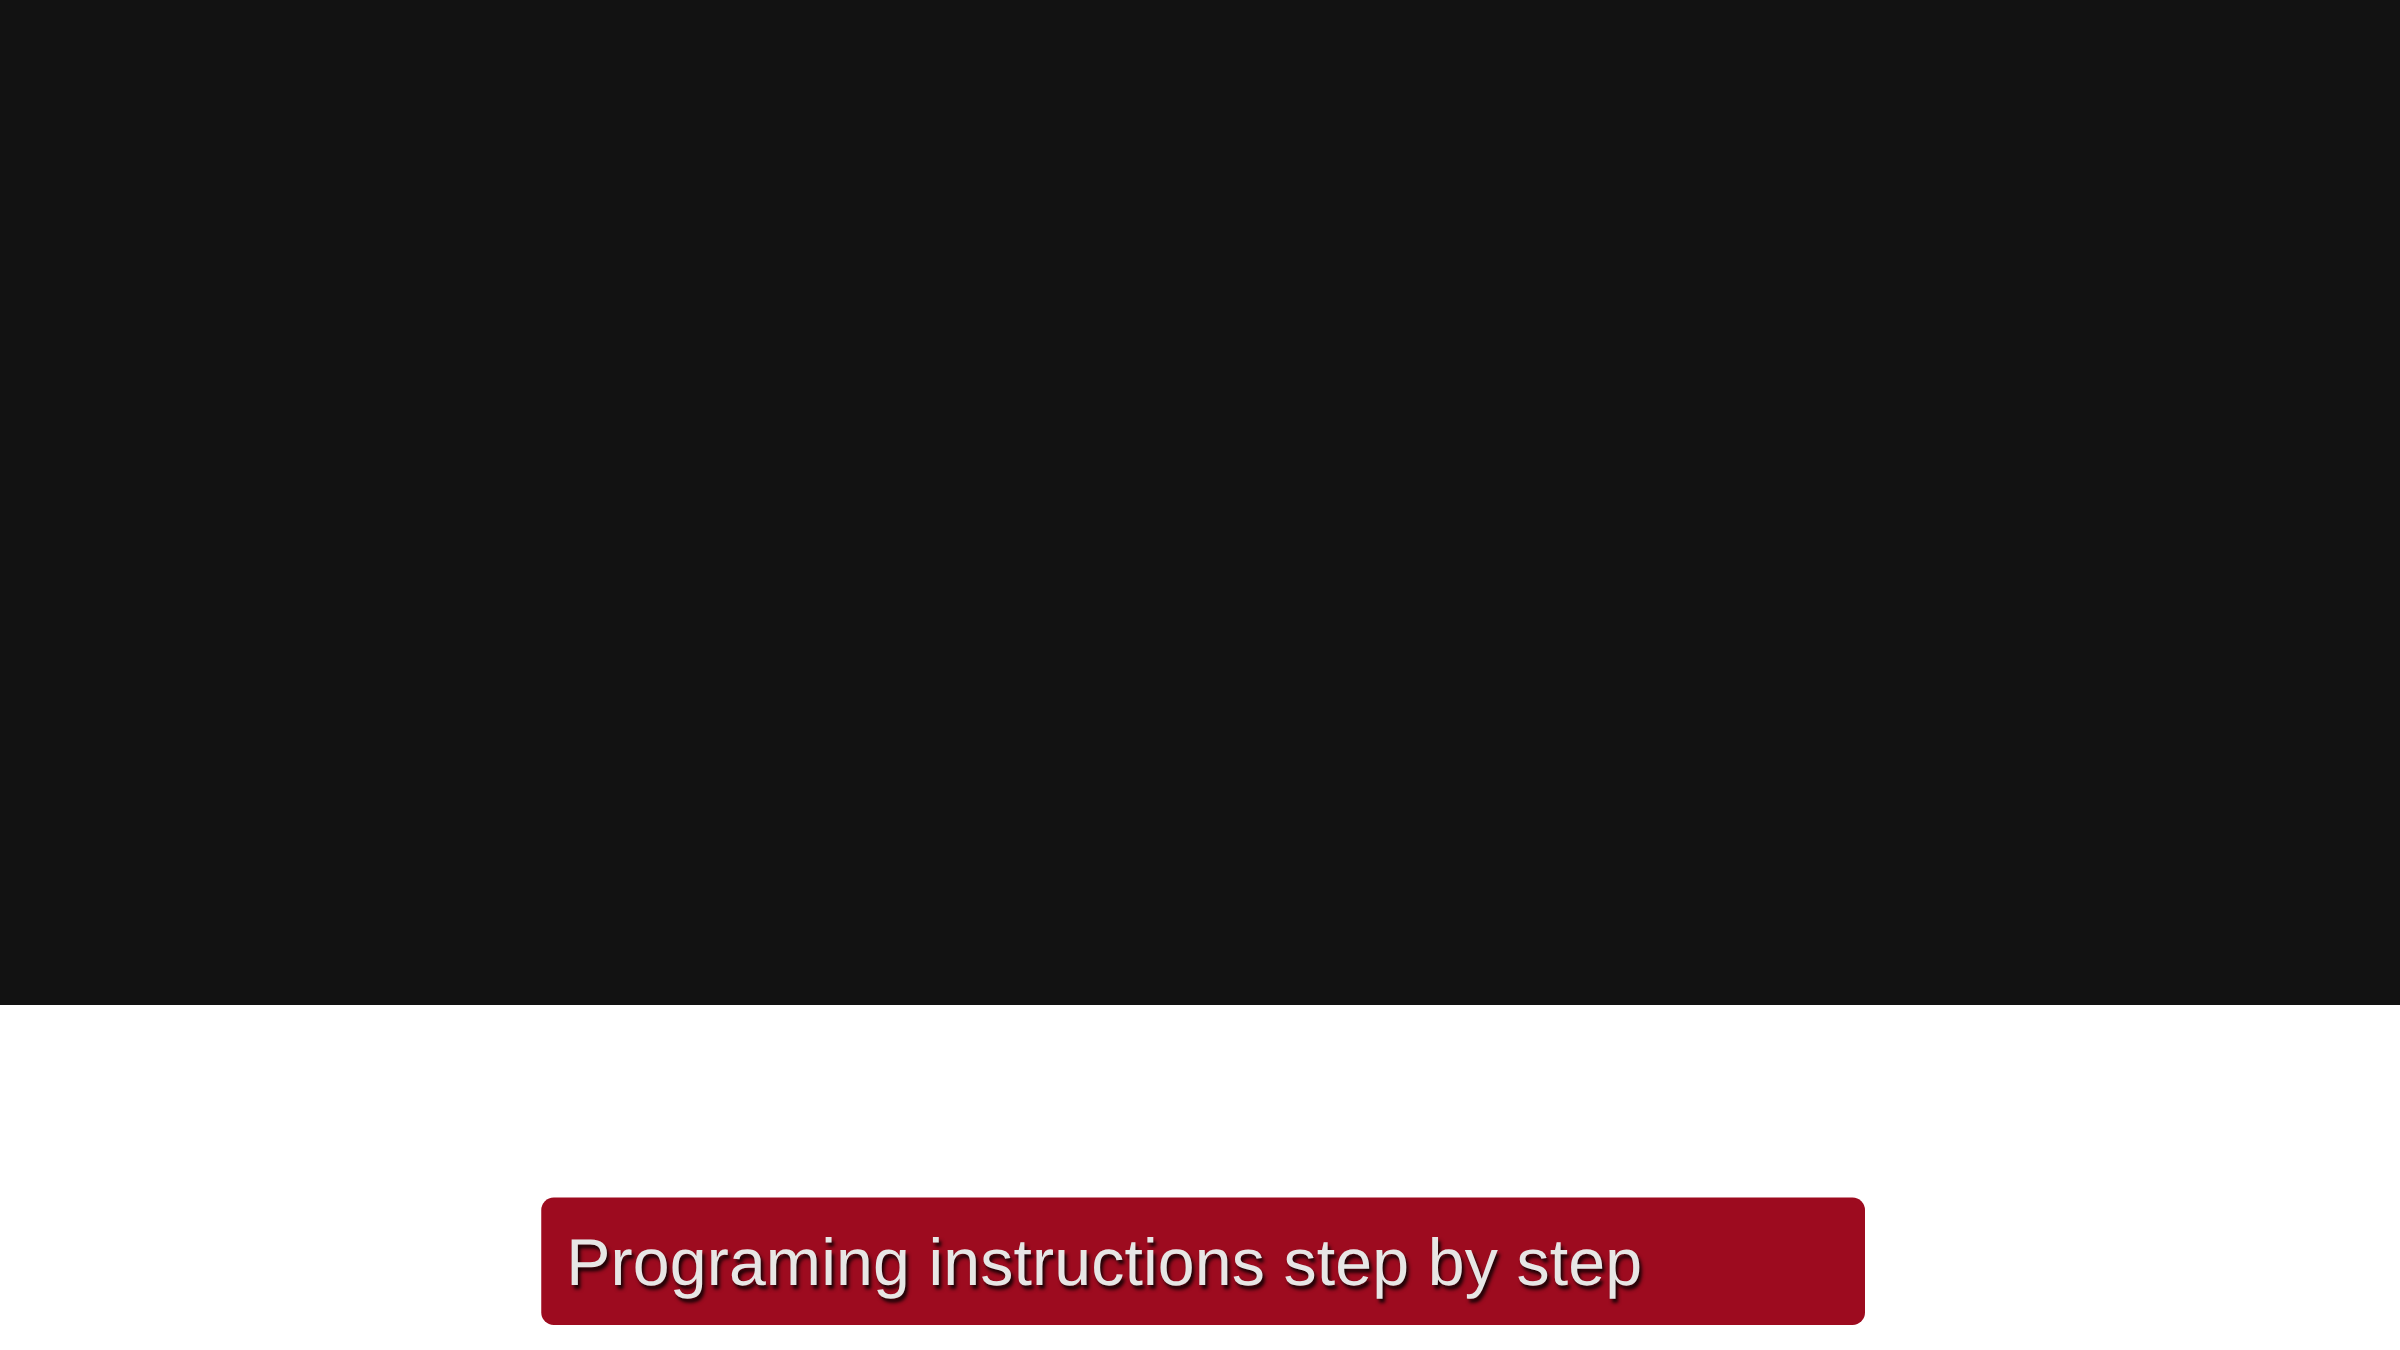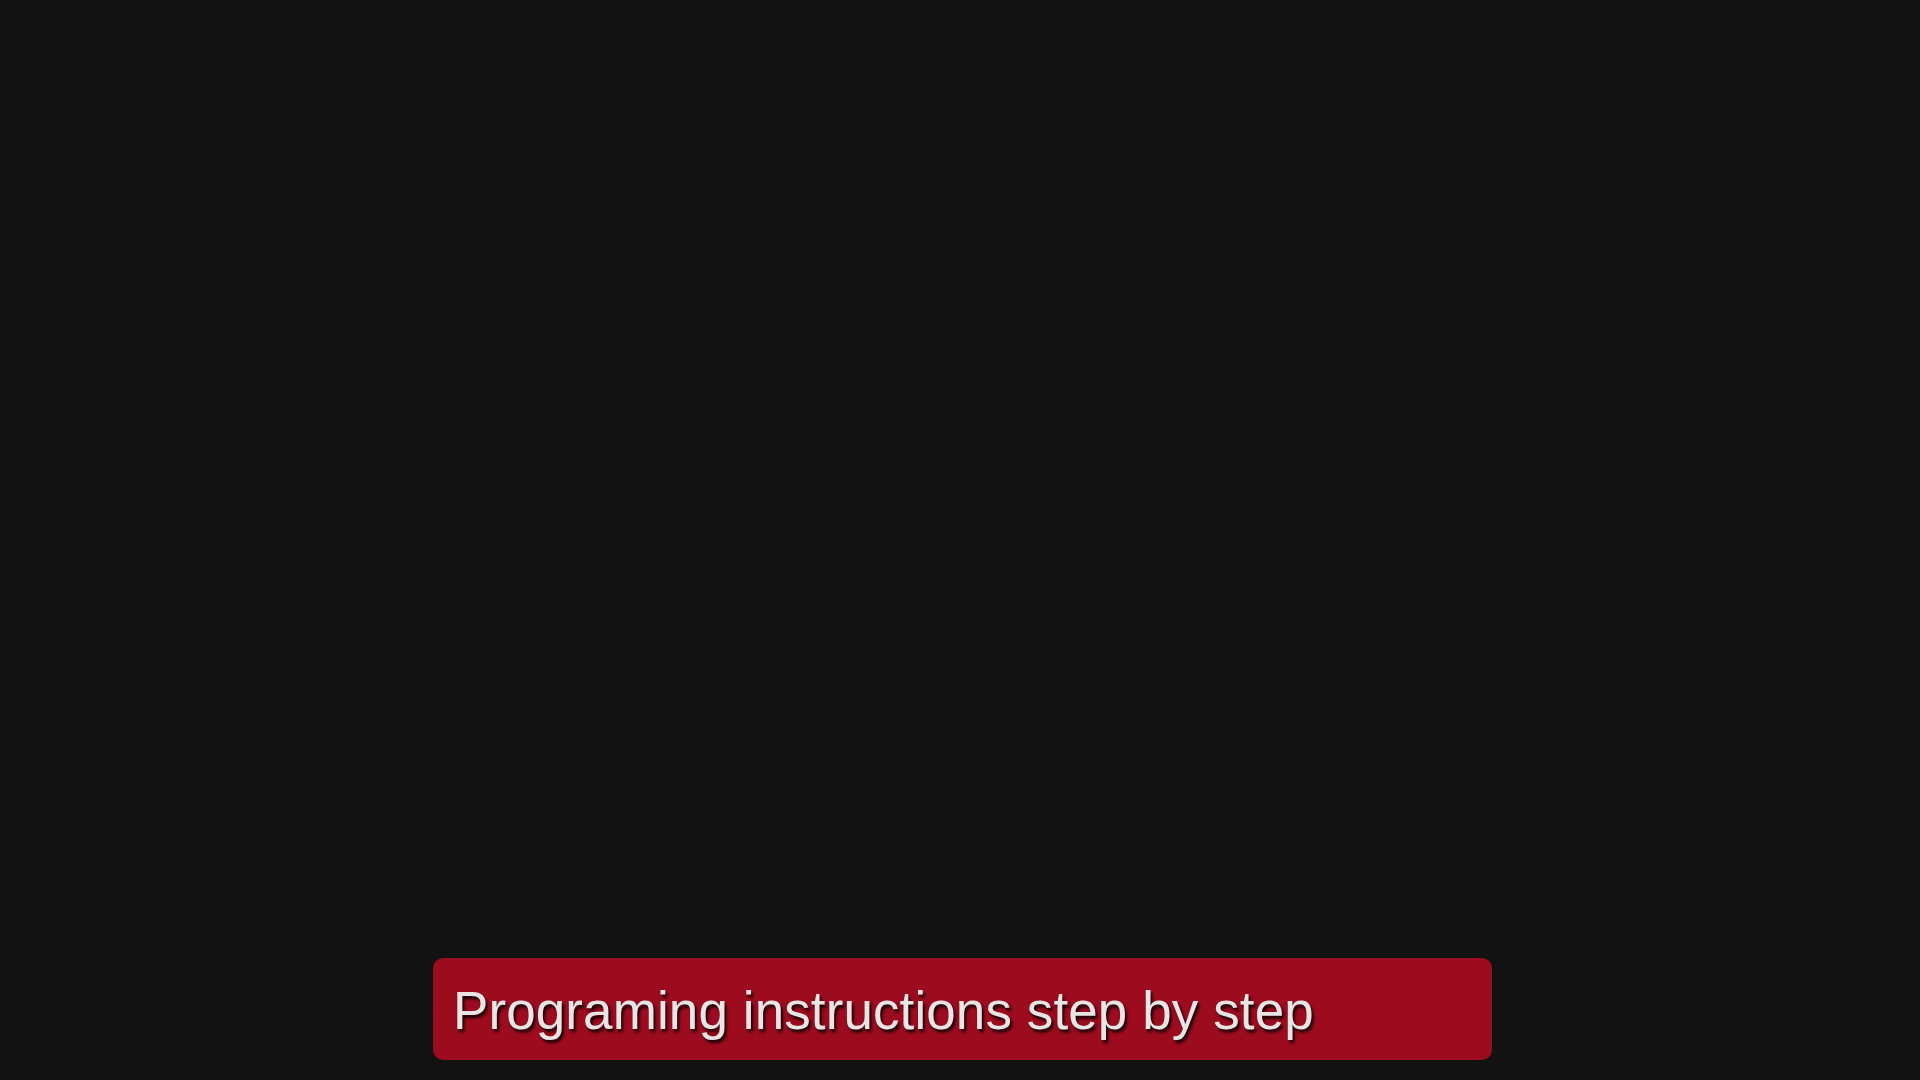--- a/index.html
+++ b/index.html
@@ -10,21 +10,21 @@
   body {
     width: 1920px;
     height: 1080px;
     overflow: hidden;
     font-family: "Liberation Sans", sans-serif;
   }
 
   #screen {
     position: relative;
     width: 1920px;
-    height: 1080px;
+    height: 804px;
     background: #121212;
   }
 
   
   #stage {
     position: absolute;
     left: 0;
     top: 0;
     width: 1920px;
     height: 958px;

